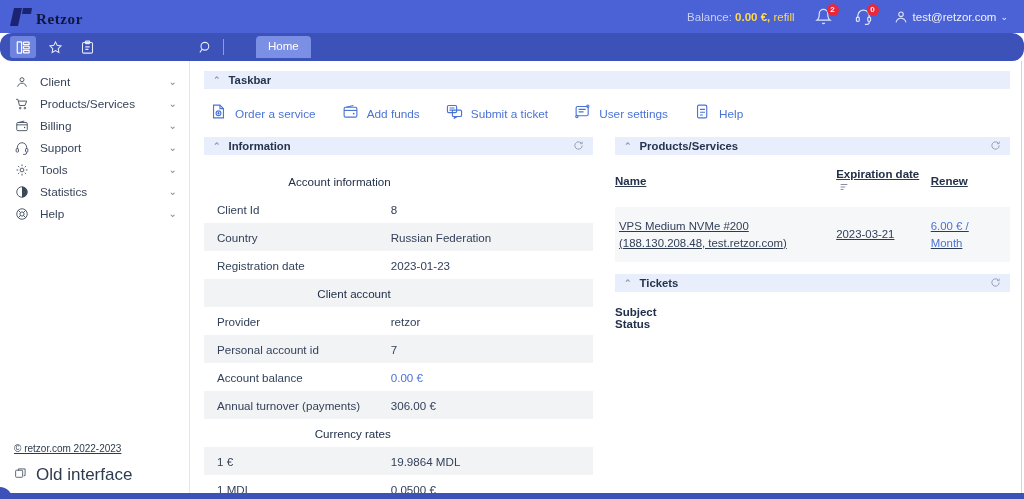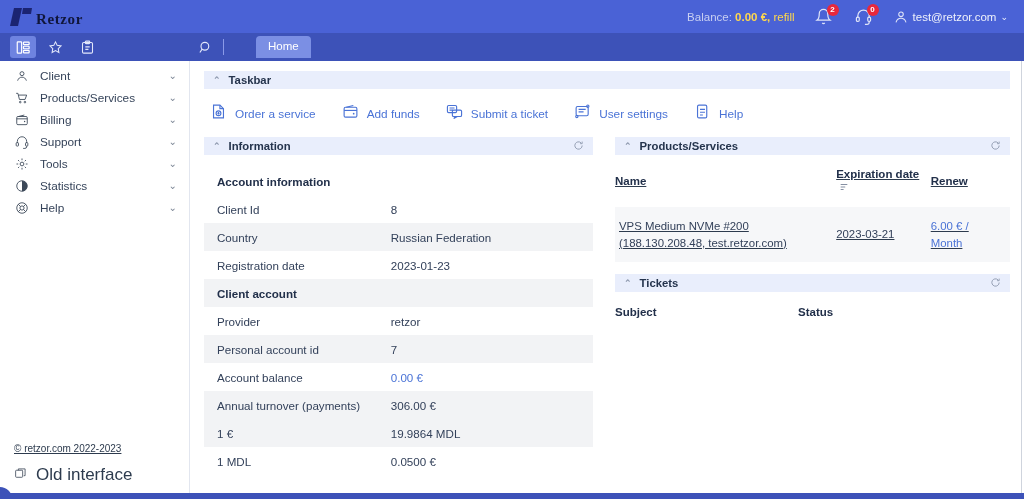--- a/index.html
+++ b/index.html
@@ -39,21 +39,21 @@
     background: #e8283c; color: #fff; font-size: 8px; font-weight: 700;
     min-width: 12px; height: 12px; border-radius: 7px;
     display: flex; align-items: center; justify-content: center;
     padding: 0 3px; line-height: 1;
   }
   .user-box { display: flex; align-items: center; gap: 4px; color: #eef1fb; font-size: 11.5px; }
 
   
   .toolbar {
     height: 28px; flex: 0 0 28px; background: #3d52b8;
-    display: flex; align-items: center; padding: 0 10px; gap: 0;
+    display: flex; align-items: center; padding: 0 10px; gap: 0; border-radius: 12px;
   }
   .tb-icon {
     width: 26px; height: 22px; display: flex; align-items: center; justify-content: center;
     border-radius: 3px; margin-right: 6px;
   }
   .tb-icon.active { background: #6e83e0; }
   .tb-sep { width: 1px; height: 16px; background: #8a9ae8; margin: 0 10px; }
   .tb-search { margin-left: 92px; display:flex; align-items:center; }
   .tab-home {
     background: #7b8fe4; color: #ffffff; font-size: 11.5px;
@@ -63,21 +63,21 @@
 
   
   .body-row { flex: 1 1 auto; display: flex; min-height: 0; position: relative; }
 
   
   .sidebar {
     width: 190px; flex: 0 0 190px; background: #fff;
     border-right: 1px solid #e2e6ef;
     display: flex; flex-direction: column; position: relative;
   }
-  .nav { padding-top: 4px; }
+  .nav { padding-top: 10px; }
   .nav-item {
     display: flex; align-items: center; height: 21.5px;
     padding: 0 12px 0 14px; gap: 11px; font-size: 11.8px; color: #36445a;
     margin-bottom: 0.5px;
   }
   .nav-item .ni-icon { width: 15px; display: flex; align-items: center; justify-content: center; flex:0 0 15px; }
   .nav-item .ni-label { flex: 1 1 auto; }
   .nav-item .ni-chev { color: #7d8796; font-size: 10px; line-height: 1; }
   .sidebar-foot { margin-top: auto; padding: 0 0 14px 14px; }
   .copyright {
@@ -108,38 +108,38 @@
   .col-left { width: 389px; flex: 0 0 389px; }
   .col-right { flex: 1 1 auto; }
 
   
   .kv-table { width: 100%; border-collapse: collapse; margin-top: 12px; }
   .kv-table td {
     font-size: 11.6px; color: #33415a; padding: 7.5px 0 7.5px 13px; vertical-align: top;
   }
   .kv-table td.val { padding-left: 0; width: 52%; }
   .kv-table tr.shaded td { background: #f2f3f5; }
-  .kv-table tr.section td { font-weight: 700; color: #22304a; }
+  .kv-table tr.section td { font-weight: 400; color: #22304a; text-align: right; }
   .kv-table a.link { color: #4a73d6; text-decoration: none; }
 
   
   .tbl { width: 100%; border-collapse: collapse; margin-top: 13px; text-decoration: underline; }
   .tbl th {
     font-size: 11.5px; font-weight: 700; color: #22304a; text-align: left;
     padding: 0 0 13px 0;
   }
   .tbl th .sorticon { display:inline-block; vertical-align: -2px; margin-left: 3px; }
   .tbl td {
     font-size: 11.4px; color: #33415a; padding: 11px 8px 11px 0; vertical-align: middle;
     background: #f6f7f9; line-height: 1.45;
   }
   .tbl td.c-name { padding-left: 4px; width: 56%; }
   .tbl td.c-renew a { color: #4a73d6; text-decoration: none; }
   .tickets-head-gap { margin-top: 12px; }
-  .tickets-cols { display: flex; margin-top: 14px; }
+  .tickets-cols { display: flex; margin-top: 14px; flex-direction: column; }
   .tickets-cols .tc { font-size: 11.5px; font-weight: 700; color: #22304a; }
   .tc-subject { width: 183px; }
 
   
   .scrollbar {
     position: absolute; right: 0; top: 0; bottom: 0; width: 7px; background: transparent;
   }
   .scroll-track { position:absolute; right: 2px; top: 0; bottom: 0; width: 1px; background: #cfd4dd; }
 
   
@@ -446,20 +446,24 @@
               <tr>
                 <td>Account balance</td>
                 <td class="val">
                   <a class="link" href="#">0.00 €</a>
                 </td>
               </tr>
               <tr class="shaded">
                 <td>Annual turnover (payments)</td>
                 <td class="val">306.00 €</td>
               </tr>
+              <tr class="section">
+                <td>Currency rates</td>
+                <td class="val"></td>
+              </tr>
               <tr class="shaded">
                 <td>1 €</td>
                 <td class="val">19.9864 MDL</td>
               </tr>
               <tr>
                 <td>1 MDL</td>
                 <td class="val">0.0500 €</td>
               </tr>
             </tbody>
           </table>

